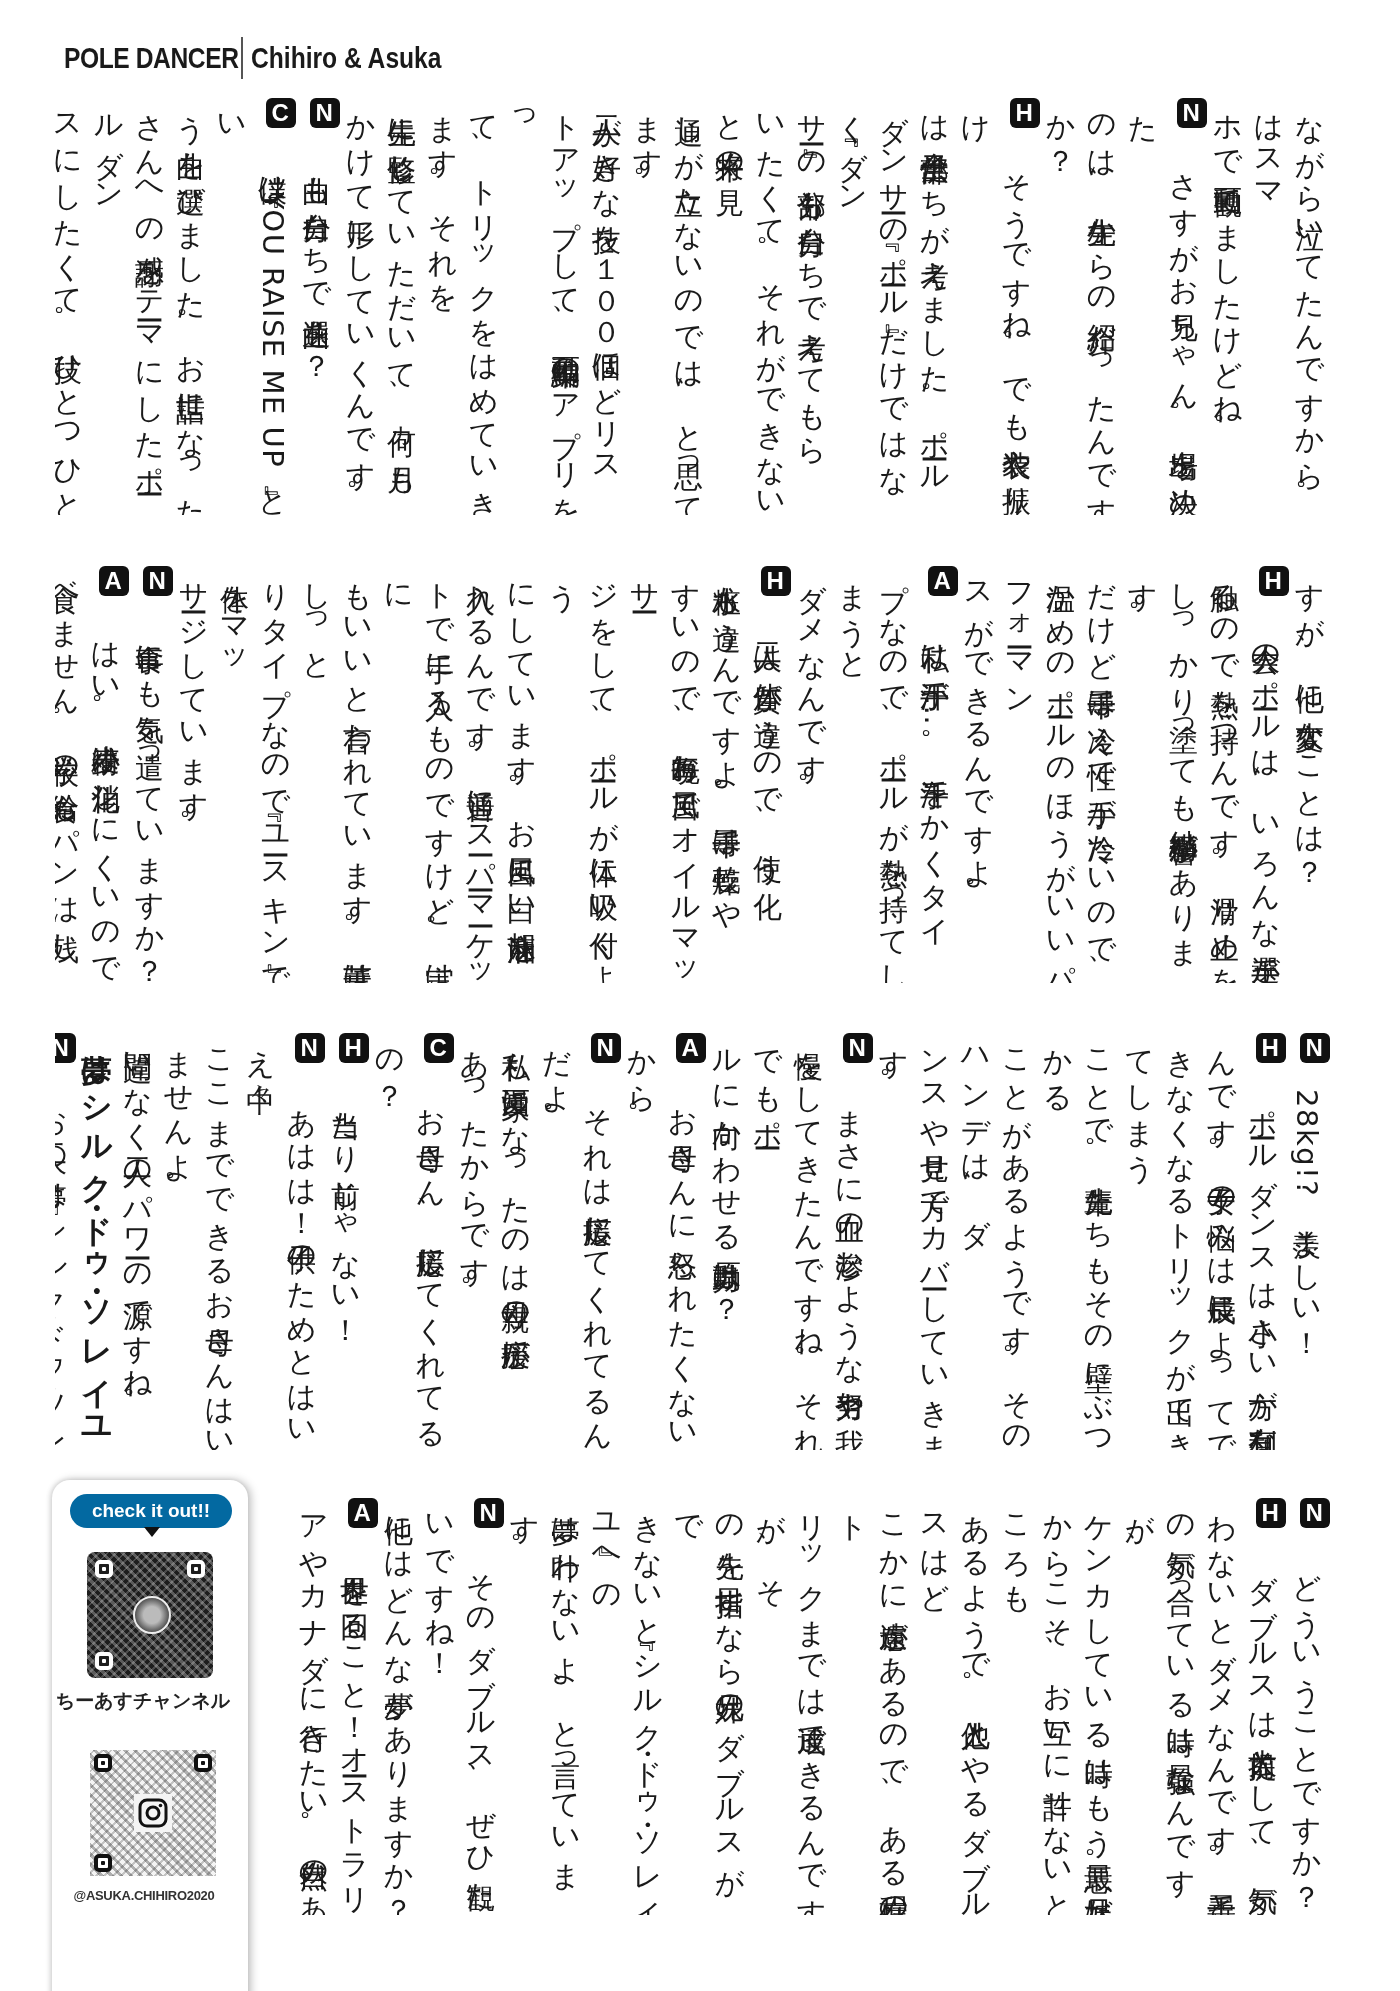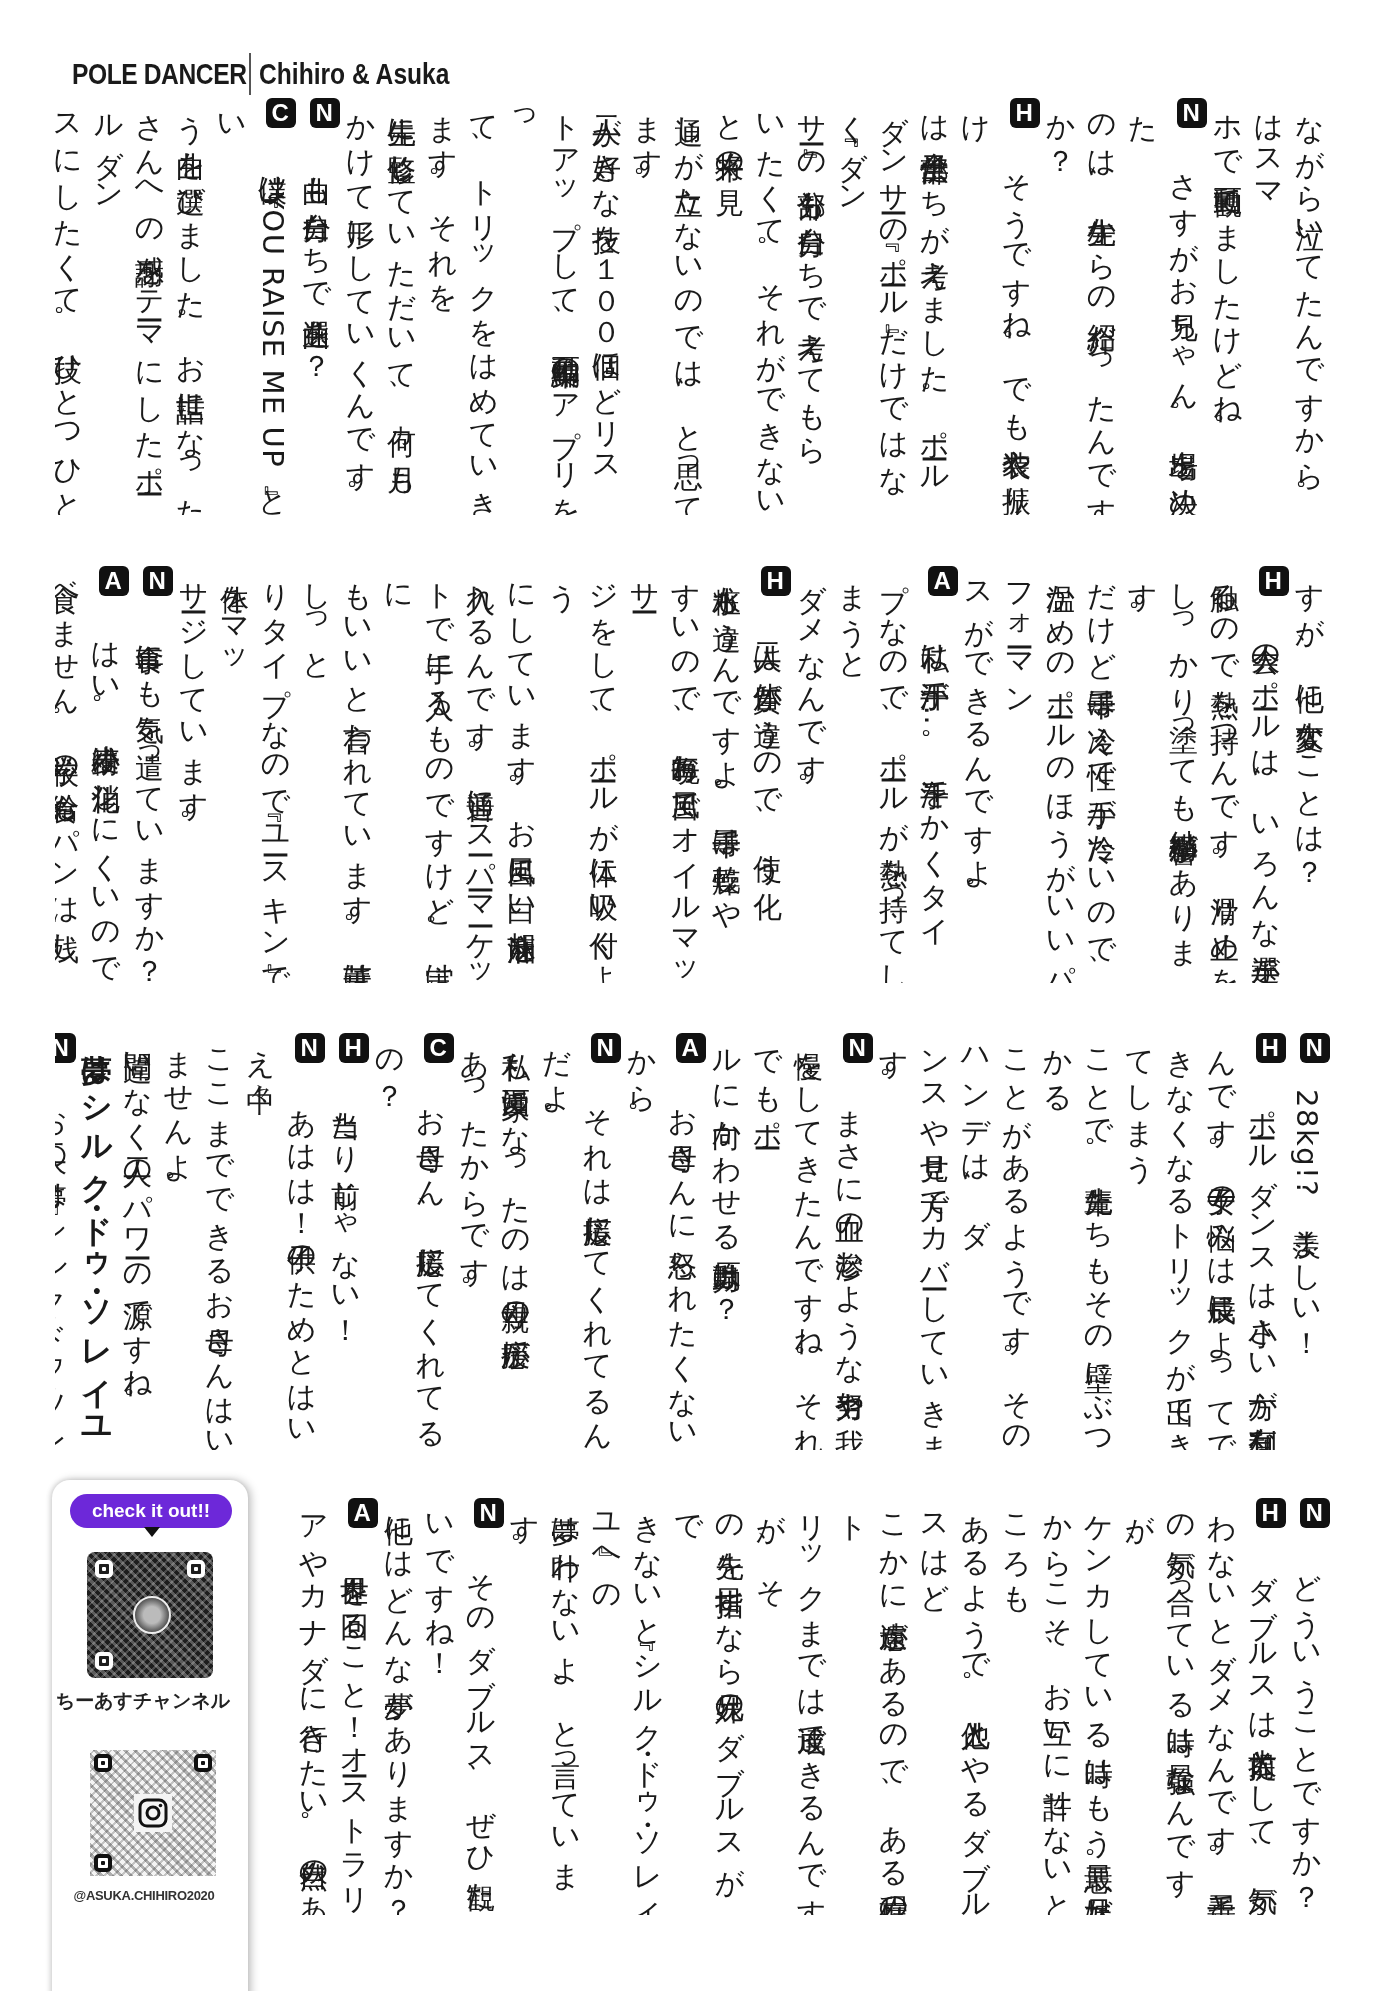--- a/index.html
+++ b/index.html
@@ -1,18 +1,18 @@
 <!DOCTYPE html>
 <html><head>
 <meta charset="utf-8">
 <style>
   html, body { margin: 0; padding: 0; background: #ffffff; }
   body { width: 1400px; height: 1991px; position: relative; overflow: hidden;
          font-family: "DejaVu Sans", "Liberation Sans", sans-serif; color: #1a1a1a; }
-  .header { position: absolute; left: 64px; top: 52px; height: 44px; display: flex; align-items: center; margin-left: 8px; }
+  .header { position: absolute; left: 64px; top: 36px; height: 44px; display: flex; align-items: center; }
   .hdr-title { font-family: "Liberation Sans", sans-serif; font-weight: 700; font-size: 30px;
                letter-spacing: -0.5px; transform: scaleX(0.82); transform-origin: left center; white-space: nowrap; }
   .hdr-sep { width: 2px; height: 42px; background: #555; margin: 0 8px 0 -36px; }
   .hdr-sub { font-family: "Liberation Sans", sans-serif; font-weight: 700; font-size: 30px;
              transform: scaleX(0.82); transform-origin: left center; white-space: nowrap; }
 
   .tier { position: absolute; writing-mode: vertical-rl; font-size: 29px; line-height: 41px;
           letter-spacing: 1.5px; white-space: pre-wrap; overflow: hidden; }
   .tier1 { right: 70px; top: 95px; width: 1275px; height: 420px; }
   .tier2 { right: 70px; top: 563px; width: 1275px; height: 420px; }
@@ -23,21 +23,21 @@
   .badge { display: inline-block; writing-mode: horizontal-tb; width: 30px; height: 30px;
            background: #111; color: #fff; border-radius: 6px; font-family: "Liberation Sans", sans-serif;
            font-weight: 700; font-size: 24px; line-height: 30px; text-align: center;
            margin: 3px 0 6px 0; vertical-align: middle; }
   .indent { display: inline-block; height: 20px; }
   .heading { font-weight: 700; font-size: 31px; letter-spacing: 4px; }
 
   .sidebar { position: absolute; left: 52px; top: 1480px; width: 196px; height: 530px;
              background: #fff; border-radius: 18px 18px 0 0;
              box-shadow: 3px 0 8px rgba(0,0,0,0.25), -2px 0 5px rgba(0,0,0,0.12); }
-  .callout { position: absolute; left: 18px; top: 14px; width: 162px; height: 34px; background: #6d28d9;
+  .callout { position: absolute; left: 18px; top: 14px; width: 162px; height: 34px; background: #0369a1;
              color: #fff; border-radius: 17px; text-align: center; font-family: "Liberation Sans", sans-serif;
              font-weight: 700; font-size: 19px; line-height: 34px; }
   .callout::after { content: ""; position: absolute; left: 74px; bottom: -9px; border-left: 8px solid transparent;
                     border-right: 8px solid transparent; border-top: 10px solid #111; }
   .qr { position: absolute; width: 126px; height: 126px; }
   .qr1 { left: 35px; top: 72px; background: #1d1d1d; border-radius: 8px; }
   .qr2 { left: 38px; top: 270px; background: #f4f4f4; }
   .qr .finder { position: absolute; width: 18px; height: 18px; border: 4px solid #111; background: #fff;
                 border-radius: 5px; box-sizing: border-box; }
   .qr1 .finder { border-color: #fff; background: #1d1d1d; }

